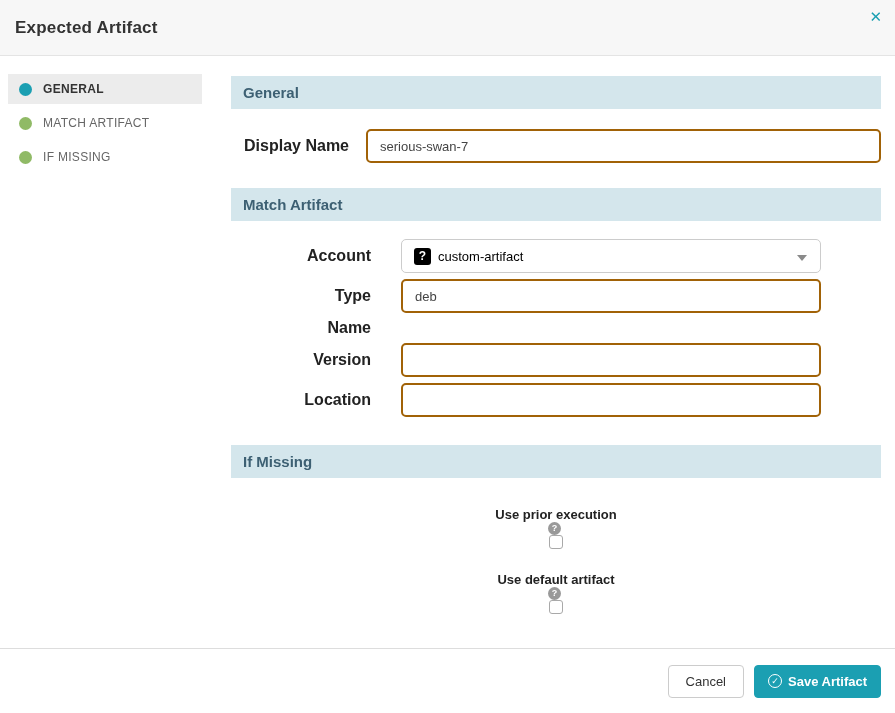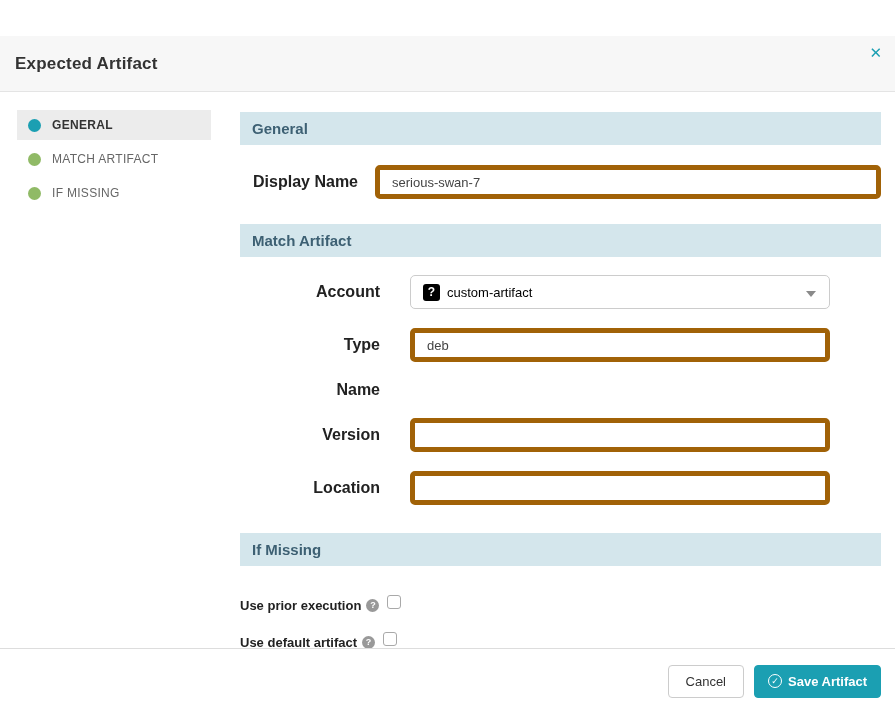--- a/index.html
+++ b/index.html
@@ -12,30 +12,30 @@
   html,body{margin:0;padding:0;}
   body{
     width:895px;height:713px;position:relative;overflow:hidden;
     background:#fff;
     font-family:"Liberation Sans","DejaVu Sans",sans-serif;
     color:#333;
   }
   
   .modal-header{
     height:56px;background:#f7f7f7;border-bottom:1px solid #e4e4e4;
-    display:flex;align-items:center;padding:0 15px;position:relative;margin-top:36px;
+    display:flex;align-items:center;padding:0 15px;position:relative;
   }
   .modal-title{font-size:17px;font-weight:bold;color:#333;letter-spacing:.2px;}
   .close-btn{
     position:absolute;top:9px;right:13px;
     color:var(--accent);font-weight:bold;font-size:15px;line-height:15px;
     cursor:pointer;
   }
   
-  .modal-body{display:flex;padding:18px 14px 0 17px;}
+  .modal-body{display:flex;padding:18px 14px 0 8px;}
   .wizard-nav{width:194px;flex-shrink:0;}
   .wizard-item{
     display:flex;align-items:center;gap:11px;
     padding:8px 11px;margin-bottom:4px;
     font-size:12px;color:#666;cursor:pointer;letter-spacing:.3px;
   }
   .wizard-item.active{background:#ececec;color:#333;font-weight:bold;}
   .dot{width:13px;height:13px;border-radius:50%;flex-shrink:0;}
   .dot.teal{background:var(--accent);}
   .dot.green{background:var(--green);}
@@ -50,25 +50,25 @@
   
   .form-row{display:flex;align-items:center;}
   .form-label{
     font-weight:bold;font-size:16px;color:#222;
     text-align:right;flex-shrink:0;
   }
   .row-general{margin:20px 0 25px 0;}
   .row-general .form-label{width:118px;margin-right:17px;}
   .row-general .form-control{flex:1;}
   .match-rows{margin-top:18px;}
-  .match-rows .form-row{margin-bottom:19px;}
+  .match-rows .form-row{margin-bottom:6px;}
   .match-rows .form-label{width:140px;margin-right:30px;}
   .match-rows .form-control,.match-rows .select-box{width:420px;}
   .form-control{
-    height:34px;border:5px solid #a16207;border-radius:5px;
+    height:34px;border:2px solid #a16207;border-radius:5px;
     padding:0 12px;font-size:13px;color:#444;background:#fff;outline:none;
     font-family:"Liberation Sans","DejaVu Sans",sans-serif;
   }
   .form-control.focused{
     border-color:#66afe9;
     box-shadow:0 0 8px rgba(102,175,233,.6);
   }
   
   .select-box{
     height:34px;border:1px solid #ccc;border-radius:5px;background:#fff;
@@ -81,21 +81,21 @@
   }
   .select-value{font-size:13px;color:#000000;}
   .caret{
     position:absolute;right:13px;top:15px;
     width:0;height:0;border-left:5px solid transparent;border-right:5px solid transparent;
     border-top:6px solid #8a8a8a;
   }
   
   .if-missing-gap{margin-top:28px;}
   .check-rows{margin-top:29px;}
-  .check-row{display:flex;align-items:center;margin-bottom:17px;}
+  .check-row{display:flex;align-items:center;margin-bottom:17px;flex-direction:column;}
   .check-label{font-weight:bold;font-size:13px;color:#222;}
   .help-icon{
     width:13px;height:13px;border-radius:50%;background:#999;
     color:#fff;font-size:9px;font-weight:bold;line-height:13px;text-align:center;
     margin:0 8px 0 5px;cursor:pointer;flex-shrink:0;
   }
   .checkbox{
     width:14px;height:14px;border:1px solid #a9a9a9;border-radius:3px;
     background:#fff;cursor:pointer;margin-bottom:6px;
   }

